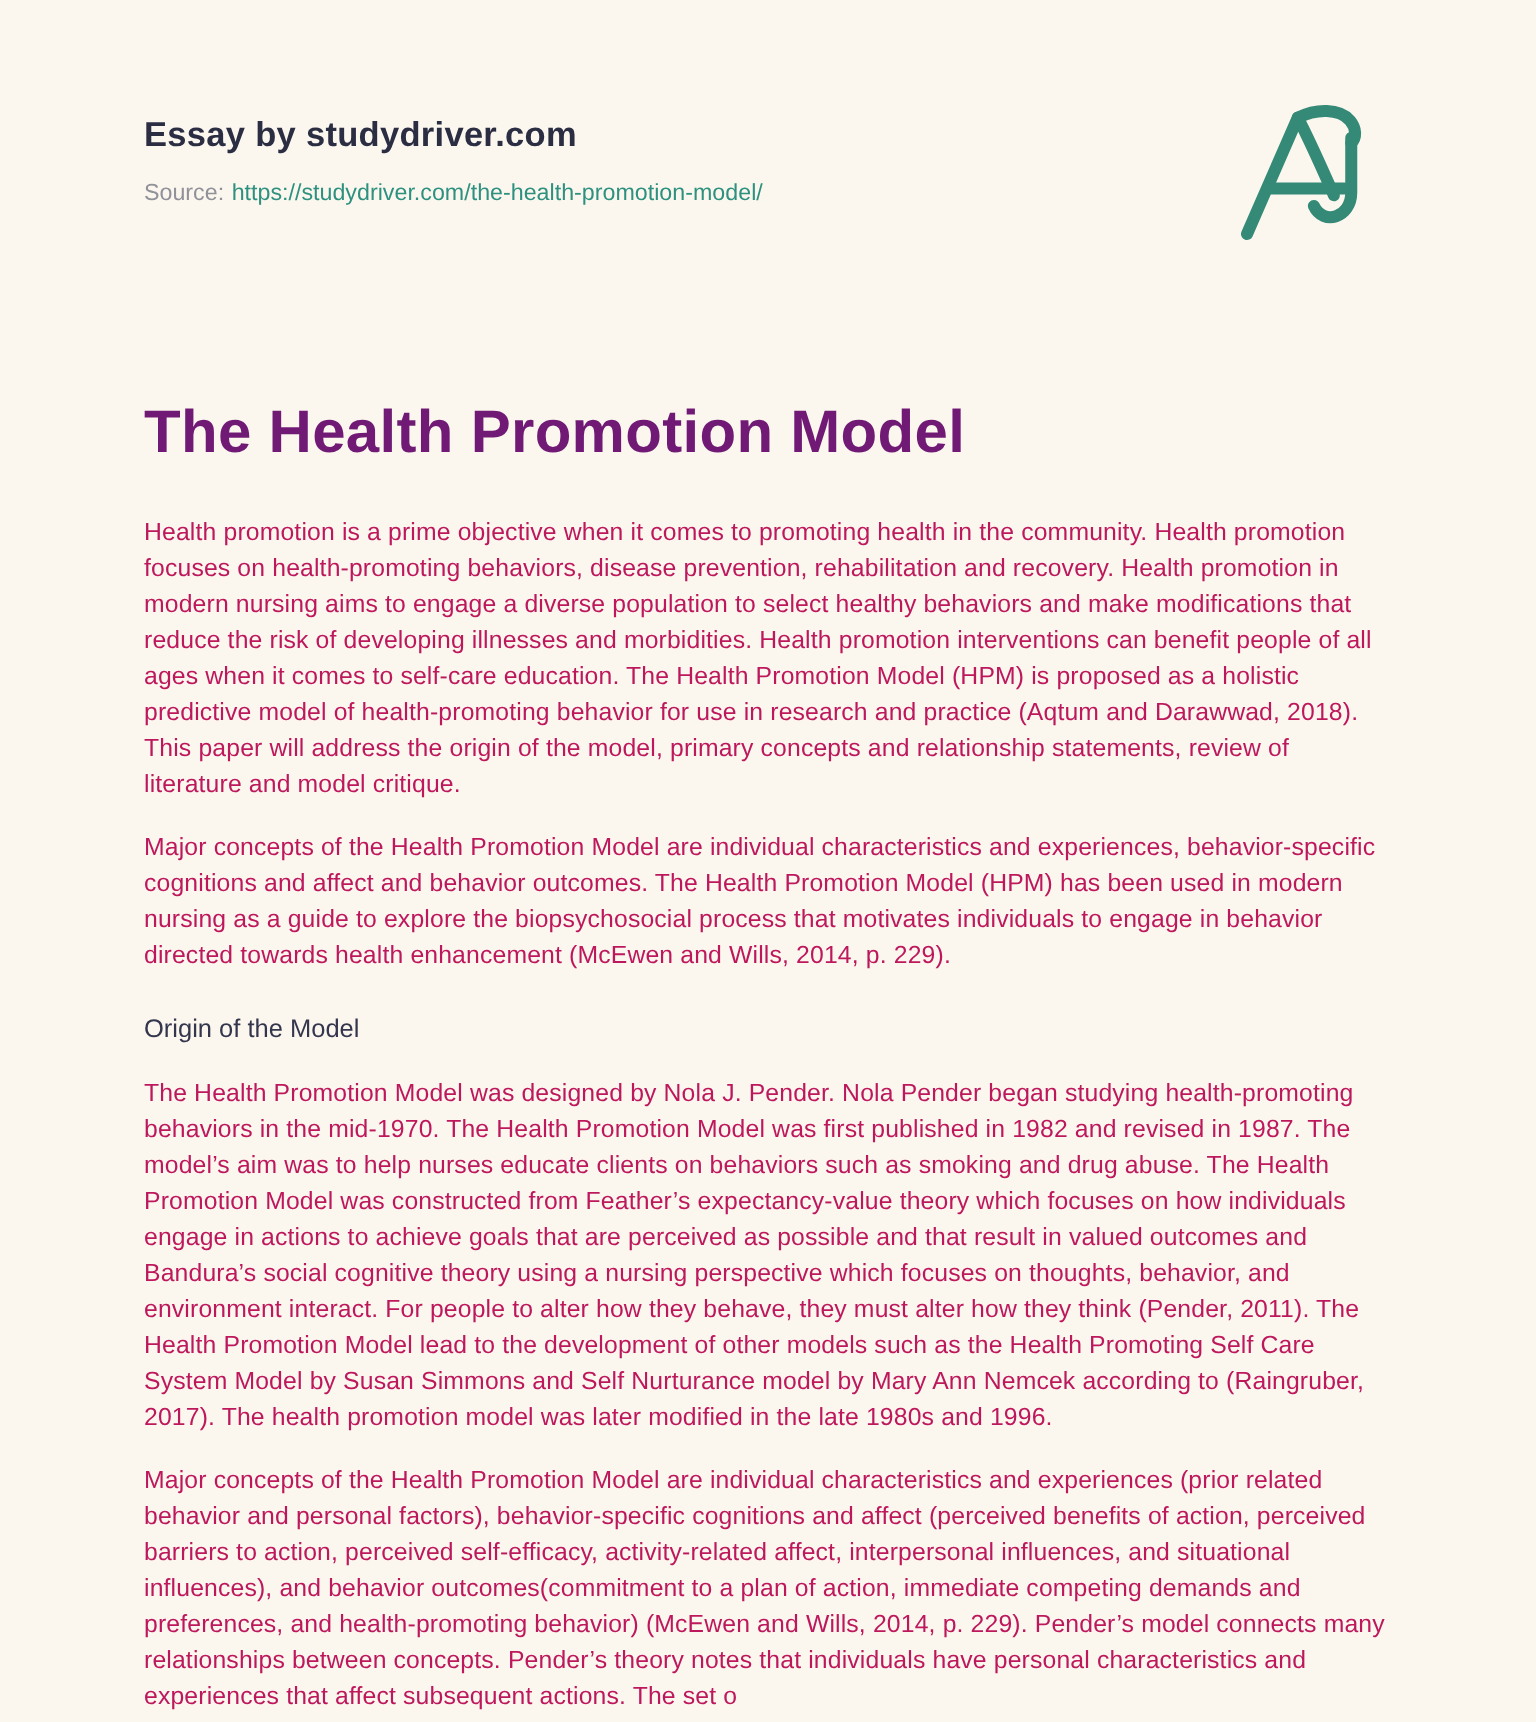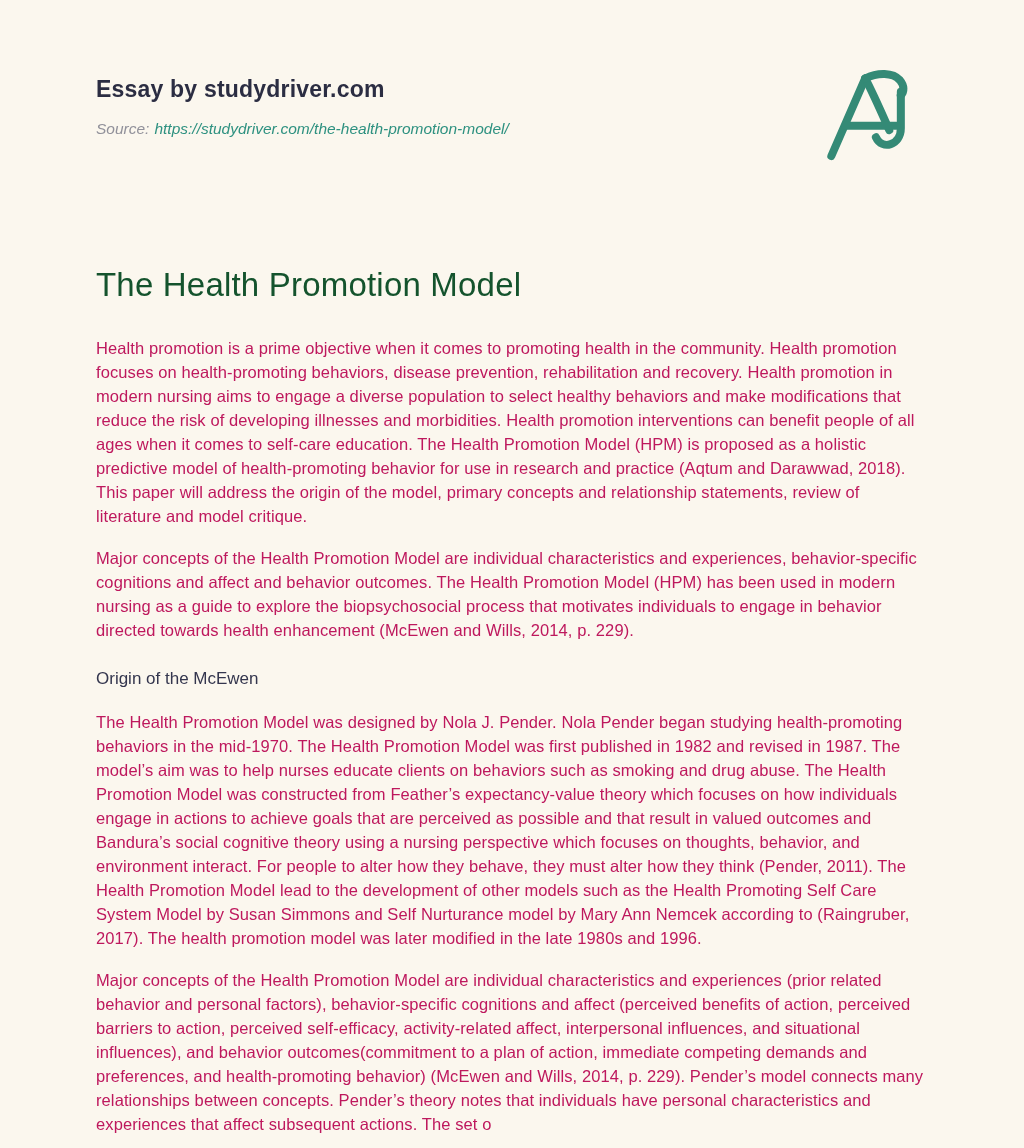--- a/index.html
+++ b/index.html
@@ -24,42 +24,41 @@
   .byline {
     font-size: 23px;
     font-weight: 700;
     color: #2b2d42;
     letter-spacing: 0.2px;
   }
   .source-line {
     margin-top: 17px;
     font-size: 15.5px;
     color: #91919a;
-    font-style: italic;
   }
   .source-url {
     color: #2e9180;
     text-decoration: none;
     margin-left: 5px;
     cursor: pointer;
   }
   .logo {
     margin-top: -8px;
     margin-right: 4px;
   }
   .logo svg {
     width: 98px;
     height: 94px;
     display: block;
   }
   .essay-title {
     margin-top: 104px;
-    font-size: 33px;
-    font-weight: 400;
-    color: #14532d;
+    font-size: 40px;
+    font-weight: 700;
+    color: #701a75;
     letter-spacing: 0.2px;
   }
   .doc-body { margin-top: 32px; }
   .para {
     font-size: 16.5px;
     line-height: 24px;
     color: #be185d;
     margin-bottom: 18px;
     letter-spacing: 0.1px;
   }
@@ -94,19 +93,19 @@
       </svg>
     </div>
   </header>
 
   <main>
     <h1 class="essay-title">The Health Promotion Model</h1>
 
     <div class="doc-body">
       <p class="para">Health promotion is a prime objective when it comes to promoting health in the community. Health promotion focuses on health-promoting behaviors, disease prevention, rehabilitation and recovery. Health promotion in modern nursing aims to engage a diverse population to select healthy behaviors and make modifications that reduce the risk of developing illnesses and morbidities. Health promotion interventions can benefit people of all ages when it comes to self-care education. The Health Promotion Model (HPM) is proposed as a holistic predictive model of health-promoting behavior for use in research and practice (Aqtum and Darawwad, 2018). This paper will address the origin of the model, primary concepts and relationship statements, review of literature and model critique.</p>
       <p class="para">Major concepts of the Health Promotion Model are individual characteristics and experiences, behavior-specific cognitions and affect and behavior outcomes. The Health Promotion Model (HPM) has been used in modern nursing as a guide to explore the biopsychosocial process that motivates individuals to engage in behavior directed towards health enhancement (McEwen and Wills, 2014, p. 229).</p>
-      <h3 class="sec-heading">Origin of the McEwen</h3>
+      <h3 class="sec-heading">Origin of the Model</h3>
       <p class="para">The Health Promotion Model was designed by Nola J. Pender. Nola Pender began studying health-promoting behaviors in the mid-1970. The Health Promotion Model was first published in 1982 and revised in 1987. The model’s aim was to help nurses educate clients on behaviors such as smoking and drug abuse. The Health Promotion Model was constructed from Feather’s expectancy-value theory which focuses on how individuals engage in actions to achieve goals that are perceived as possible and that result in valued outcomes and Bandura’s social cognitive theory using a nursing perspective which focuses on thoughts, behavior, and environment interact. For people to alter how they behave, they must alter how they think (Pender, 2011). The Health Promotion Model lead to the development of other models such as the Health Promoting Self Care System Model by Susan Simmons and Self Nurturance model by Mary Ann Nemcek according to (Raingruber, 2017). The health promotion model was later modified in the late 1980s and 1996.</p>
       <p class="para">Major concepts of the Health Promotion Model are individual characteristics and experiences (prior related behavior and personal factors), behavior-specific cognitions and affect (perceived benefits of action, perceived barriers to action, perceived self-efficacy, activity-related affect, interpersonal influences, and situational influences), and behavior outcomes(commitment to a plan of action, immediate competing demands and preferences, and health-promoting behavior) (McEwen and Wills, 2014, p. 229). Pender’s model connects many relationships between concepts. Pender’s theory notes that individuals have personal characteristics and experiences that affect subsequent actions. The set o</p>
     </div>
   </main>
 
 </div>
 
 </body></html>

